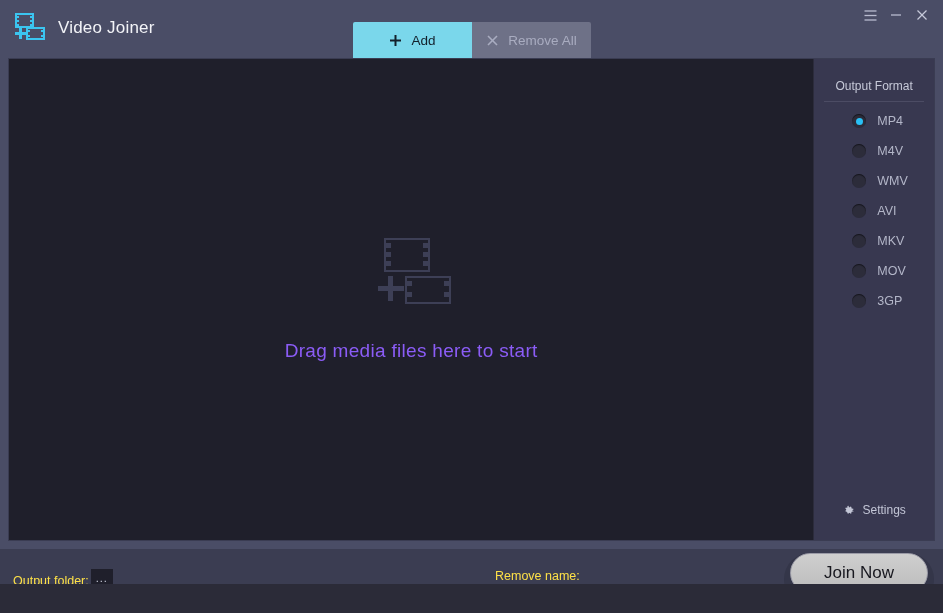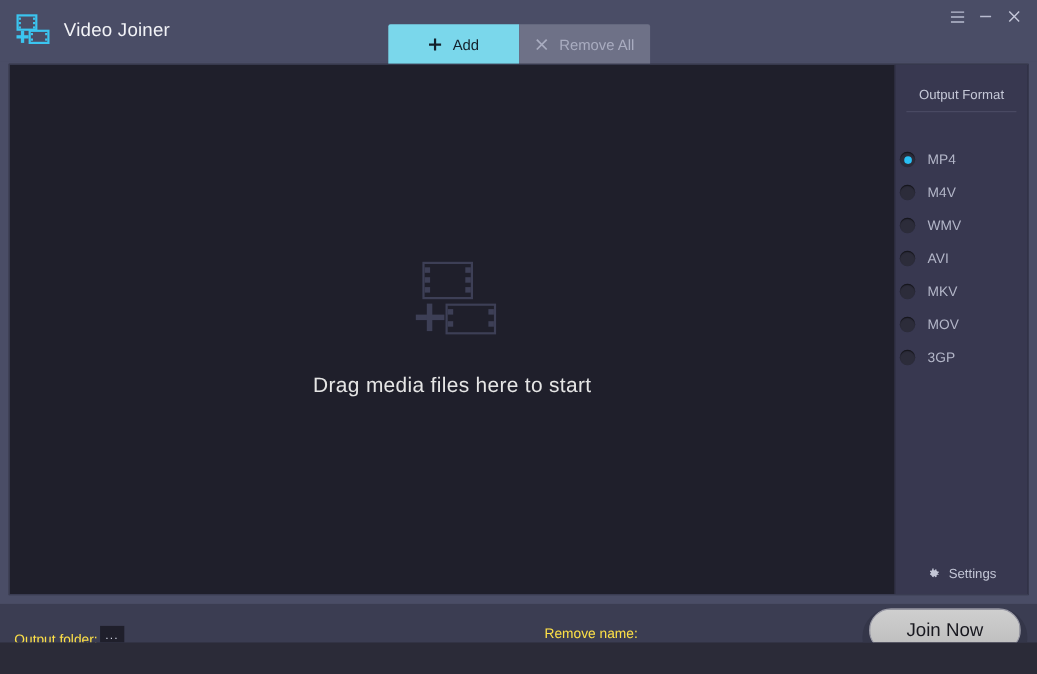--- a/index.html
+++ b/index.html
@@ -131,21 +131,21 @@
     margin-left: 8px;
   }
   #drop-icon .film { border-color: #3d3f56; }
   #drop-icon .film .perf { background: #3d3f56; }
   #drop-icon .film-a { left: 6px; top: 0px; width: 46px; height: 34px; }
   #drop-icon .film-b { left: 27px; top: 38px; width: 46px; height: 28px; }
   #drop-icon .plus-h, #drop-icon .plus-v { position: absolute; background: #3d3f56; }
   #drop-icon .plus-h { left: 0px; top: 48px; width: 26px; height: 5px; }
   #drop-icon .plus-v { left: 10px; top: 38px; width: 5px; height: 25px; }
   #drop-text {
-    color: #e5e5e5;
+    color: #8b5cf6;
     font-size: 19px;
     letter-spacing: 0.3px;
   }
 
   
   #sidebar {
     width: 121px;
     height: 100%;
     background: #383850;
     border-left: 1px solid #2c2c3c;
@@ -154,22 +154,22 @@
   }
   #format-header {
     margin: 20px 10px 0 10px;
     padding-bottom: 8px;
     text-align: center;
     color: #c6c9d8;
     font-size: 12px;
     border-bottom: 1px solid #4c4c64;
   }
   #format-list {
-    margin-top: 28px;
-    padding-left: 4px;
+    margin-top: 4px;
+    padding-left: 38px;
   }
   .format-item {
     display: flex;
     align-items: center;
     height: 30px;
     margin-bottom: 0px;
   }
   .radio {
     width: 14px; height: 14px;
     border-radius: 50%;
@@ -186,21 +186,21 @@
     width: 7px; height: 7px;
     border-radius: 50%;
     background: #29c0f5;
   }
   .format-label {
     color: #b3b6c8;
     font-size: 12.5px;
   }
   #settings {
     position: absolute;
-    left: 0; bottom: 12px;
+    left: 0; bottom: 23px;
     width: 100%;
     display: flex;
     align-items: center;
     justify-content: center;
     color: #c3c6d6;
     font-size: 12px;
   }
   #settings .gear { margin-right: 7px; display: flex; }
 
   

